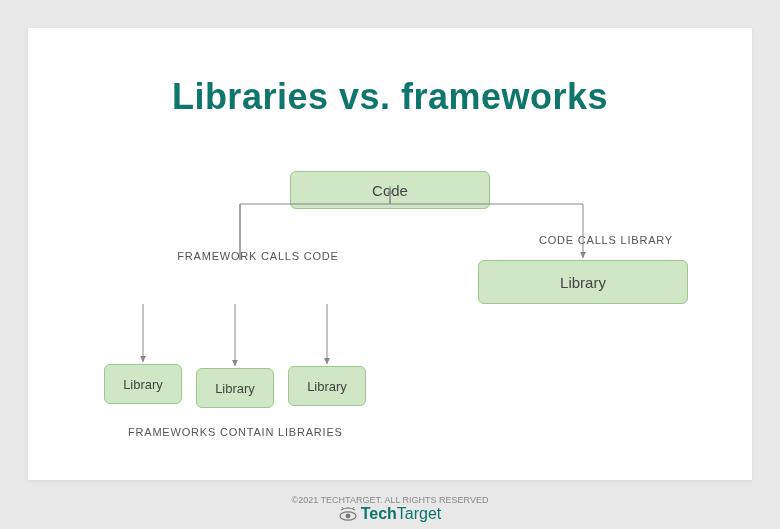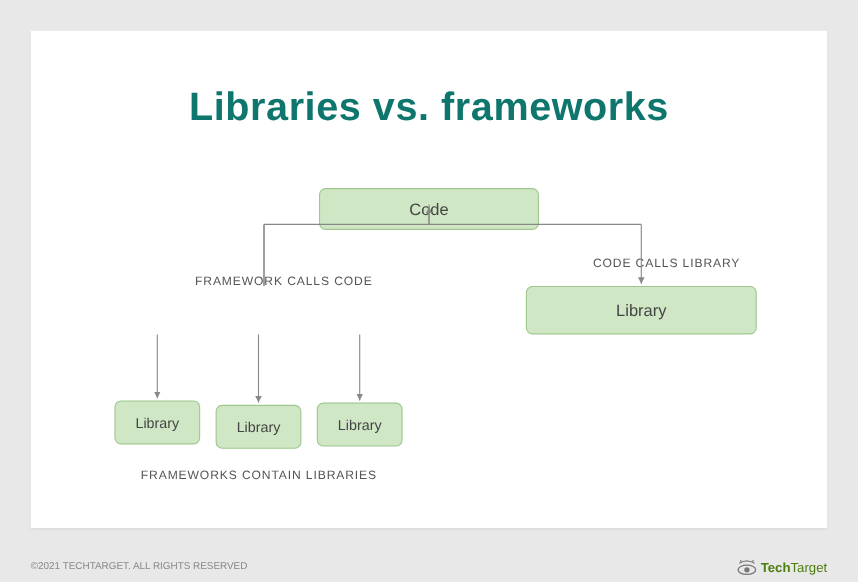--- a/index.html
+++ b/index.html
@@ -56,33 +56,34 @@
     height: 452px;
     pointer-events: none;
   }
   .footer {
     position: absolute;
     left: 28px;
     bottom: 6px;
     width: 724px;
     display: flex;
     justify-content: space-between;
-    align-items: flex-start;
+    align-items: center;
     font-size: 9px;
     color: #888;
+    flex-direction: column;
   }
   .brand {
     display: flex;
     align-items: center;
     gap: 4px;
   }
   .brand-text {
     font-weight: 700;
-    color: #4d7c0f;
-    font-size: 12px;
+    color: #0f766e;
+    font-size: 16px;
   }
   .brand-text .light { font-weight: 400; }
   .eye-icon svg { display: block; }
 </style>
 </head>
 <body>
 
 <div class="canvas">
 
   <h1 class="title">Libraries vs. frameworks</h1>

